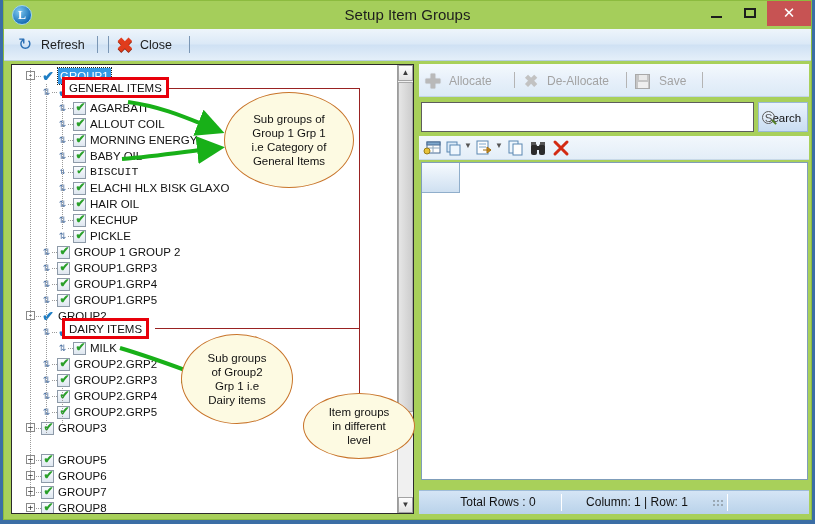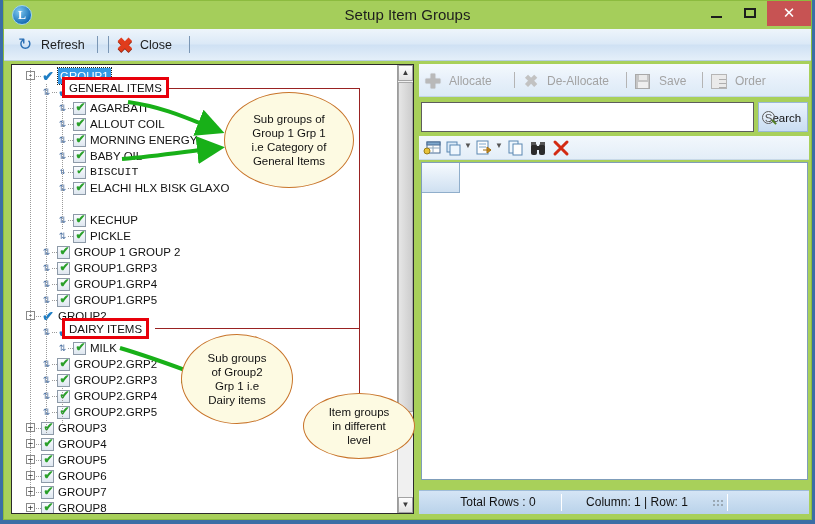--- a/index.html
+++ b/index.html
@@ -248,20 +248,26 @@
           <span class="dotdash" style="left: 56px; top: 8px; width: 5px;"></span>
           <span class="chk-box" style="left: 61px;"></span>
           <span class="lbl" style="left: 78px;">BISCUIT</span>
         </div>
         <div class="tnode" style="top: 115px; position: absolute; left: 0px; width: 100%;">
           <span class="plug" style="left: 46px;">⇅</span>
           <span class="dotdash" style="left: 56px; top: 8px; width: 5px;"></span>
           <span class="chk-box" style="left: 61px;"></span>
           <span class="lbl" style="left: 78px;">ELACHI HLX BISK GLAXO</span>
         </div>
+        <div class="tnode" style="top: 131px; position: absolute; left: 0px; width: 100%;">
+          <span class="plug" style="left: 46px;">⇅</span>
+          <span class="dotdash" style="left: 56px; top: 8px; width: 5px;"></span>
+          <span class="chk-box" style="left: 61px;"></span>
+          <span class="lbl" style="left: 78px;">HAIR OIL</span>
+        </div>
         <div class="tnode" style="top: 147px; position: absolute; left: 0px; width: 100%;">
           <span class="plug" style="left: 46px;">⇅</span>
           <span class="dotdash" style="left: 56px; top: 8px; width: 5px;"></span>
           <span class="chk-box" style="left: 61px;"></span>
           <span class="lbl" style="left: 78px;">KECHUP</span>
         </div>
         <div class="tnode" style="top: 163px; position: absolute; left: 0px; width: 100%;">
           <span class="plug" style="left: 46px;">⇅</span>
           <span class="dotdash" style="left: 56px; top: 8px; width: 5px;"></span>
           <span class="chk-box" style="left: 61px;"></span>
@@ -330,26 +336,20 @@
           <span class="plug" style="left: 30px;">⇅</span>
           <span class="dotdash" style="left: 40px; top: 8px; width: 5px;"></span>
           <span class="chk-box" style="left: 45px;"></span>
           <span class="lbl" style="left: 62px;">GROUP2.GRP5</span>
         </div>
         <div class="tnode" style="top: 355px; position: absolute; left: 0px; width: 100%;">
           <span class="exp" style="left: 14px;">+</span>
           <span class="dotdash" style="left: 24px; top: 8px; width: 5px;"></span>
           <span class="chk-box" style="left: 29px;"></span>
           <span class="lbl" style="left: 46px;">GROUP3</span>
-        </div>
-        <div class="tnode" style="top: 371px; position: absolute; left: 0px; width: 100%;">
-          <span class="exp" style="left: 14px;">+</span>
-          <span class="dotdash" style="left: 24px; top: 8px; width: 5px;"></span>
-          <span class="chk-box" style="left: 29px;"></span>
-          <span class="lbl" style="left: 46px;">GROUP4</span>
         </div>
         <div class="tnode" style="top: 387px; position: absolute; left: 0px; width: 100%;">
           <span class="exp" style="left: 14px;">+</span>
           <span class="dotdash" style="left: 24px; top: 8px; width: 5px;"></span>
           <span class="chk-box" style="left: 29px;"></span>
           <span class="lbl" style="left: 46px;">GROUP5</span>
         </div>
         <div class="tnode" style="top: 403px; position: absolute; left: 0px; width: 100%;">
           <span class="exp" style="left: 14px;">+</span>
           <span class="dotdash" style="left: 24px; top: 8px; width: 5px;"></span>
@@ -397,30 +397,20 @@
         <span>De-Allocate</span>
       </div>
       <div class="ab-sep" style="left:207px;"></div>
       <div class="ab-item" style="left:215px;">
         <span class="gicon">
             <span class="disk-grey"></span>
           </span>
         <span>Save</span>
       </div>
       <div class="ab-sep" style="left:283px;"></div>
-      <div class="ab-item" style="left:291px;">
-        <span class="gicon">
-          <span class="ord-grey">
-              <i style="top:4px;"></i>
-              <i style="top:8px;"></i>
-              <i style="top:12px;"></i>
-            </span>
-        </span>
-        <span>Order</span>
-      </div>
     </div>
 
     <div class="search-row">
       <input class="search-input" type="text" placeholder="" style="">
       <div class="search-btn">
         <span class="mag"></span>
         <span>Search</span>
       </div>
     </div>
 

